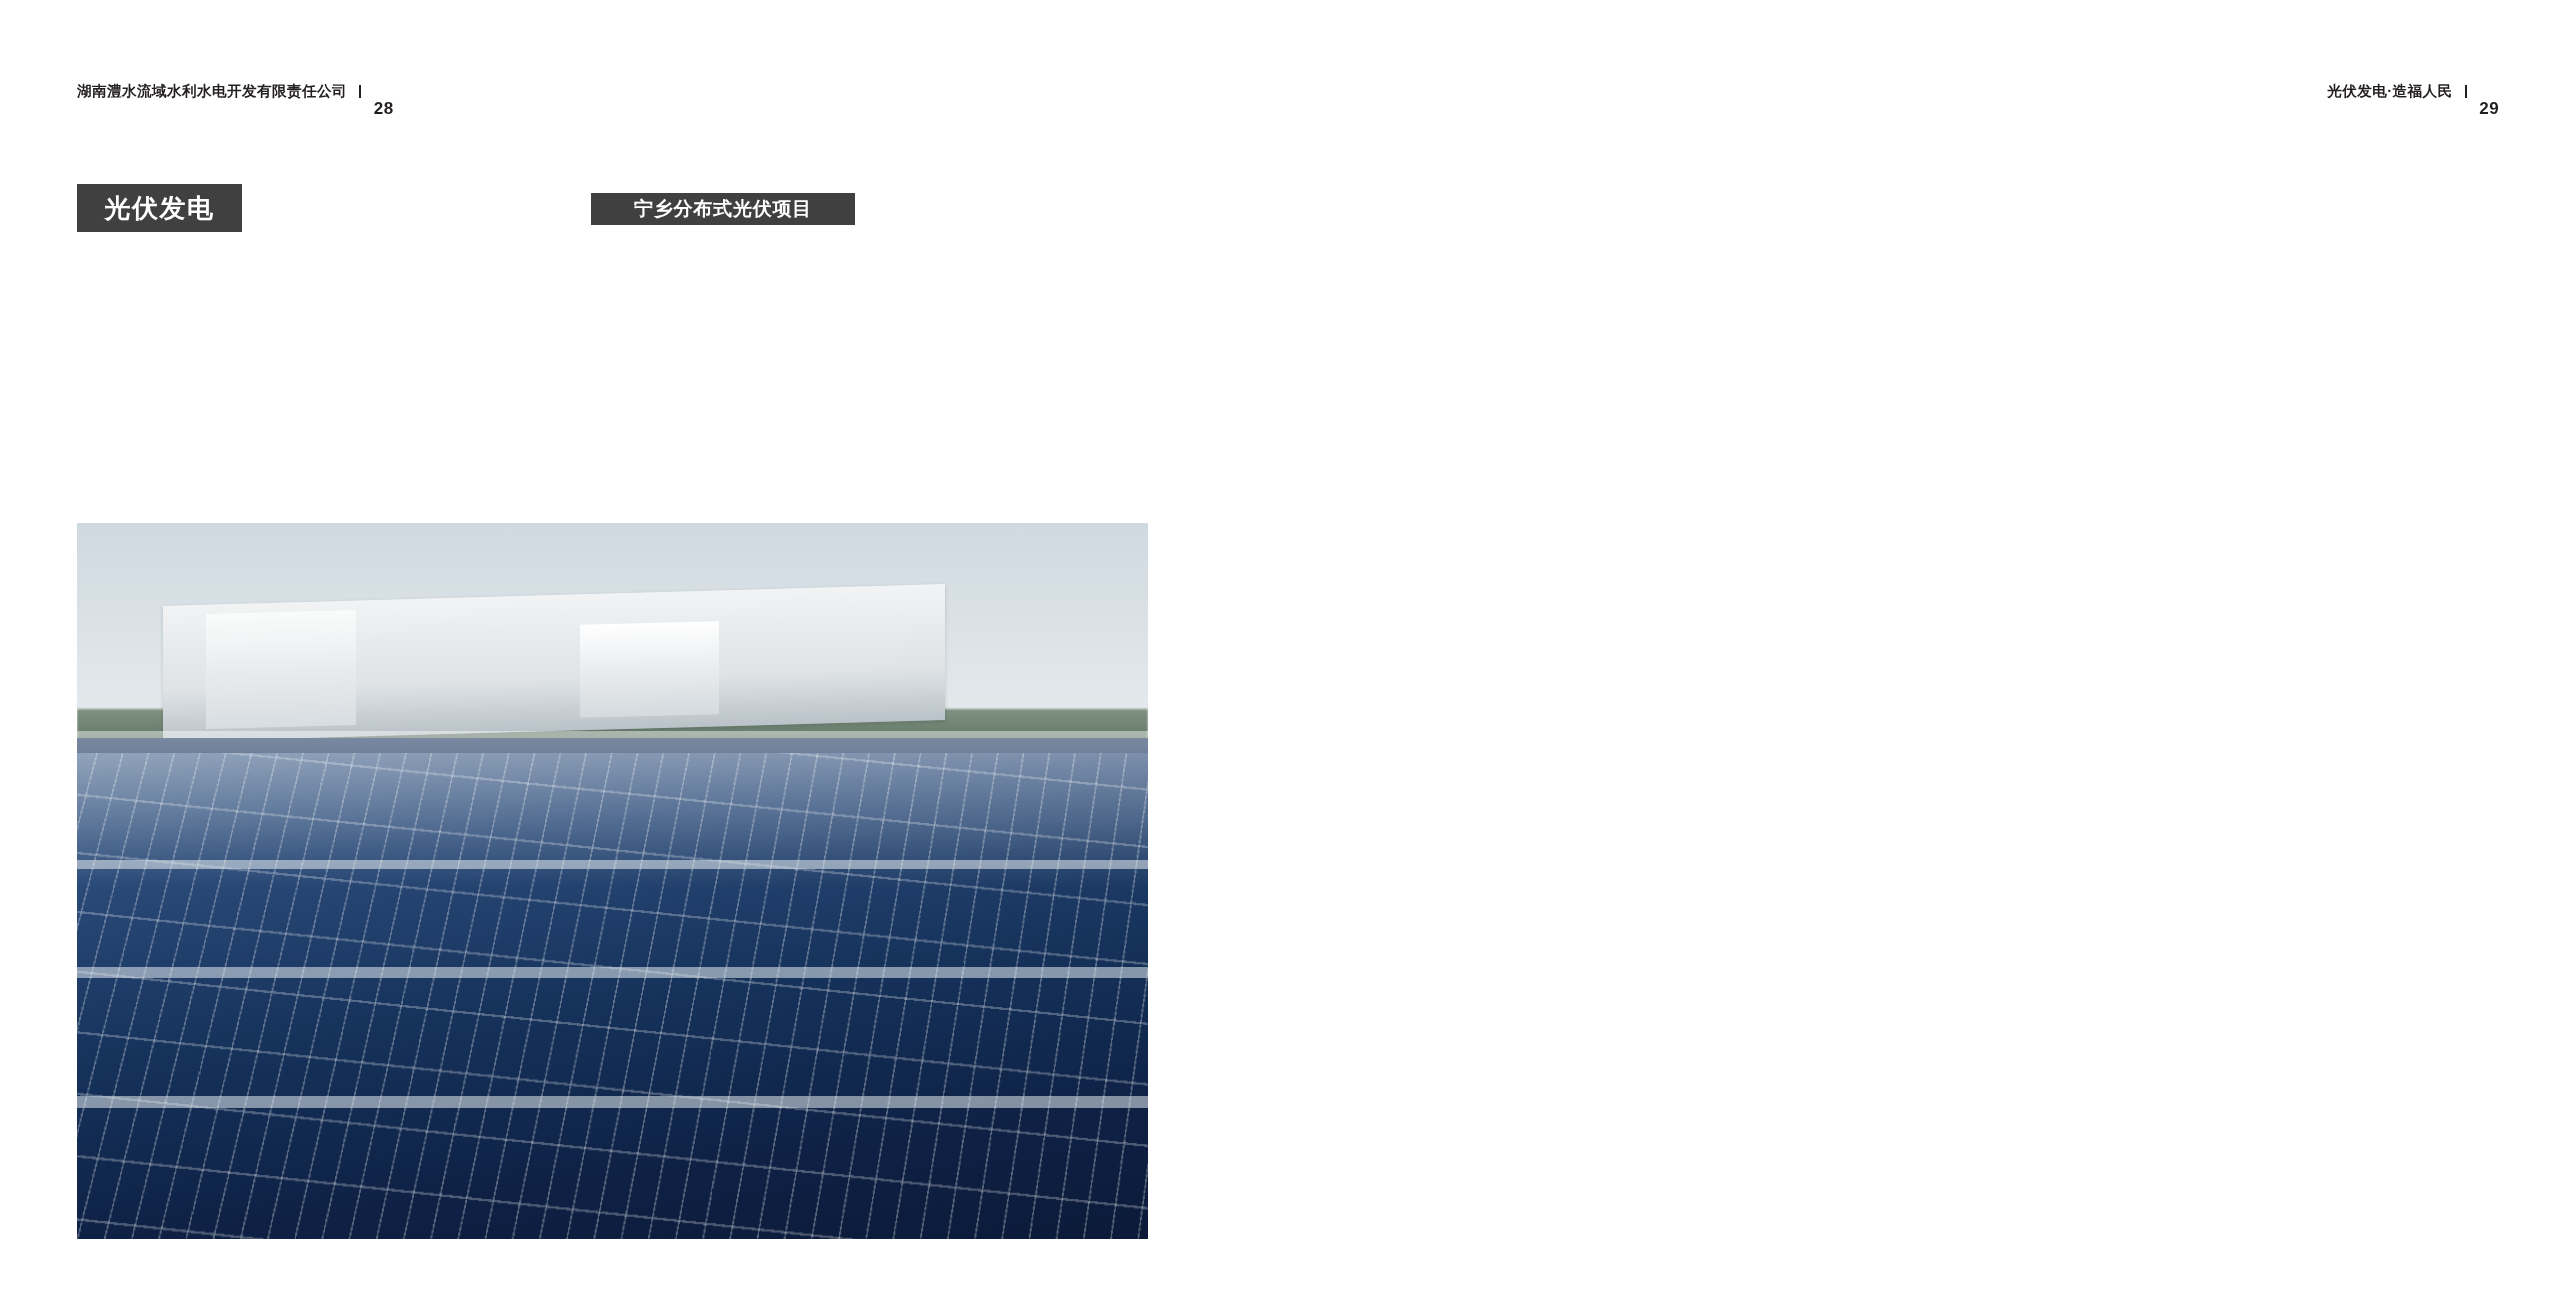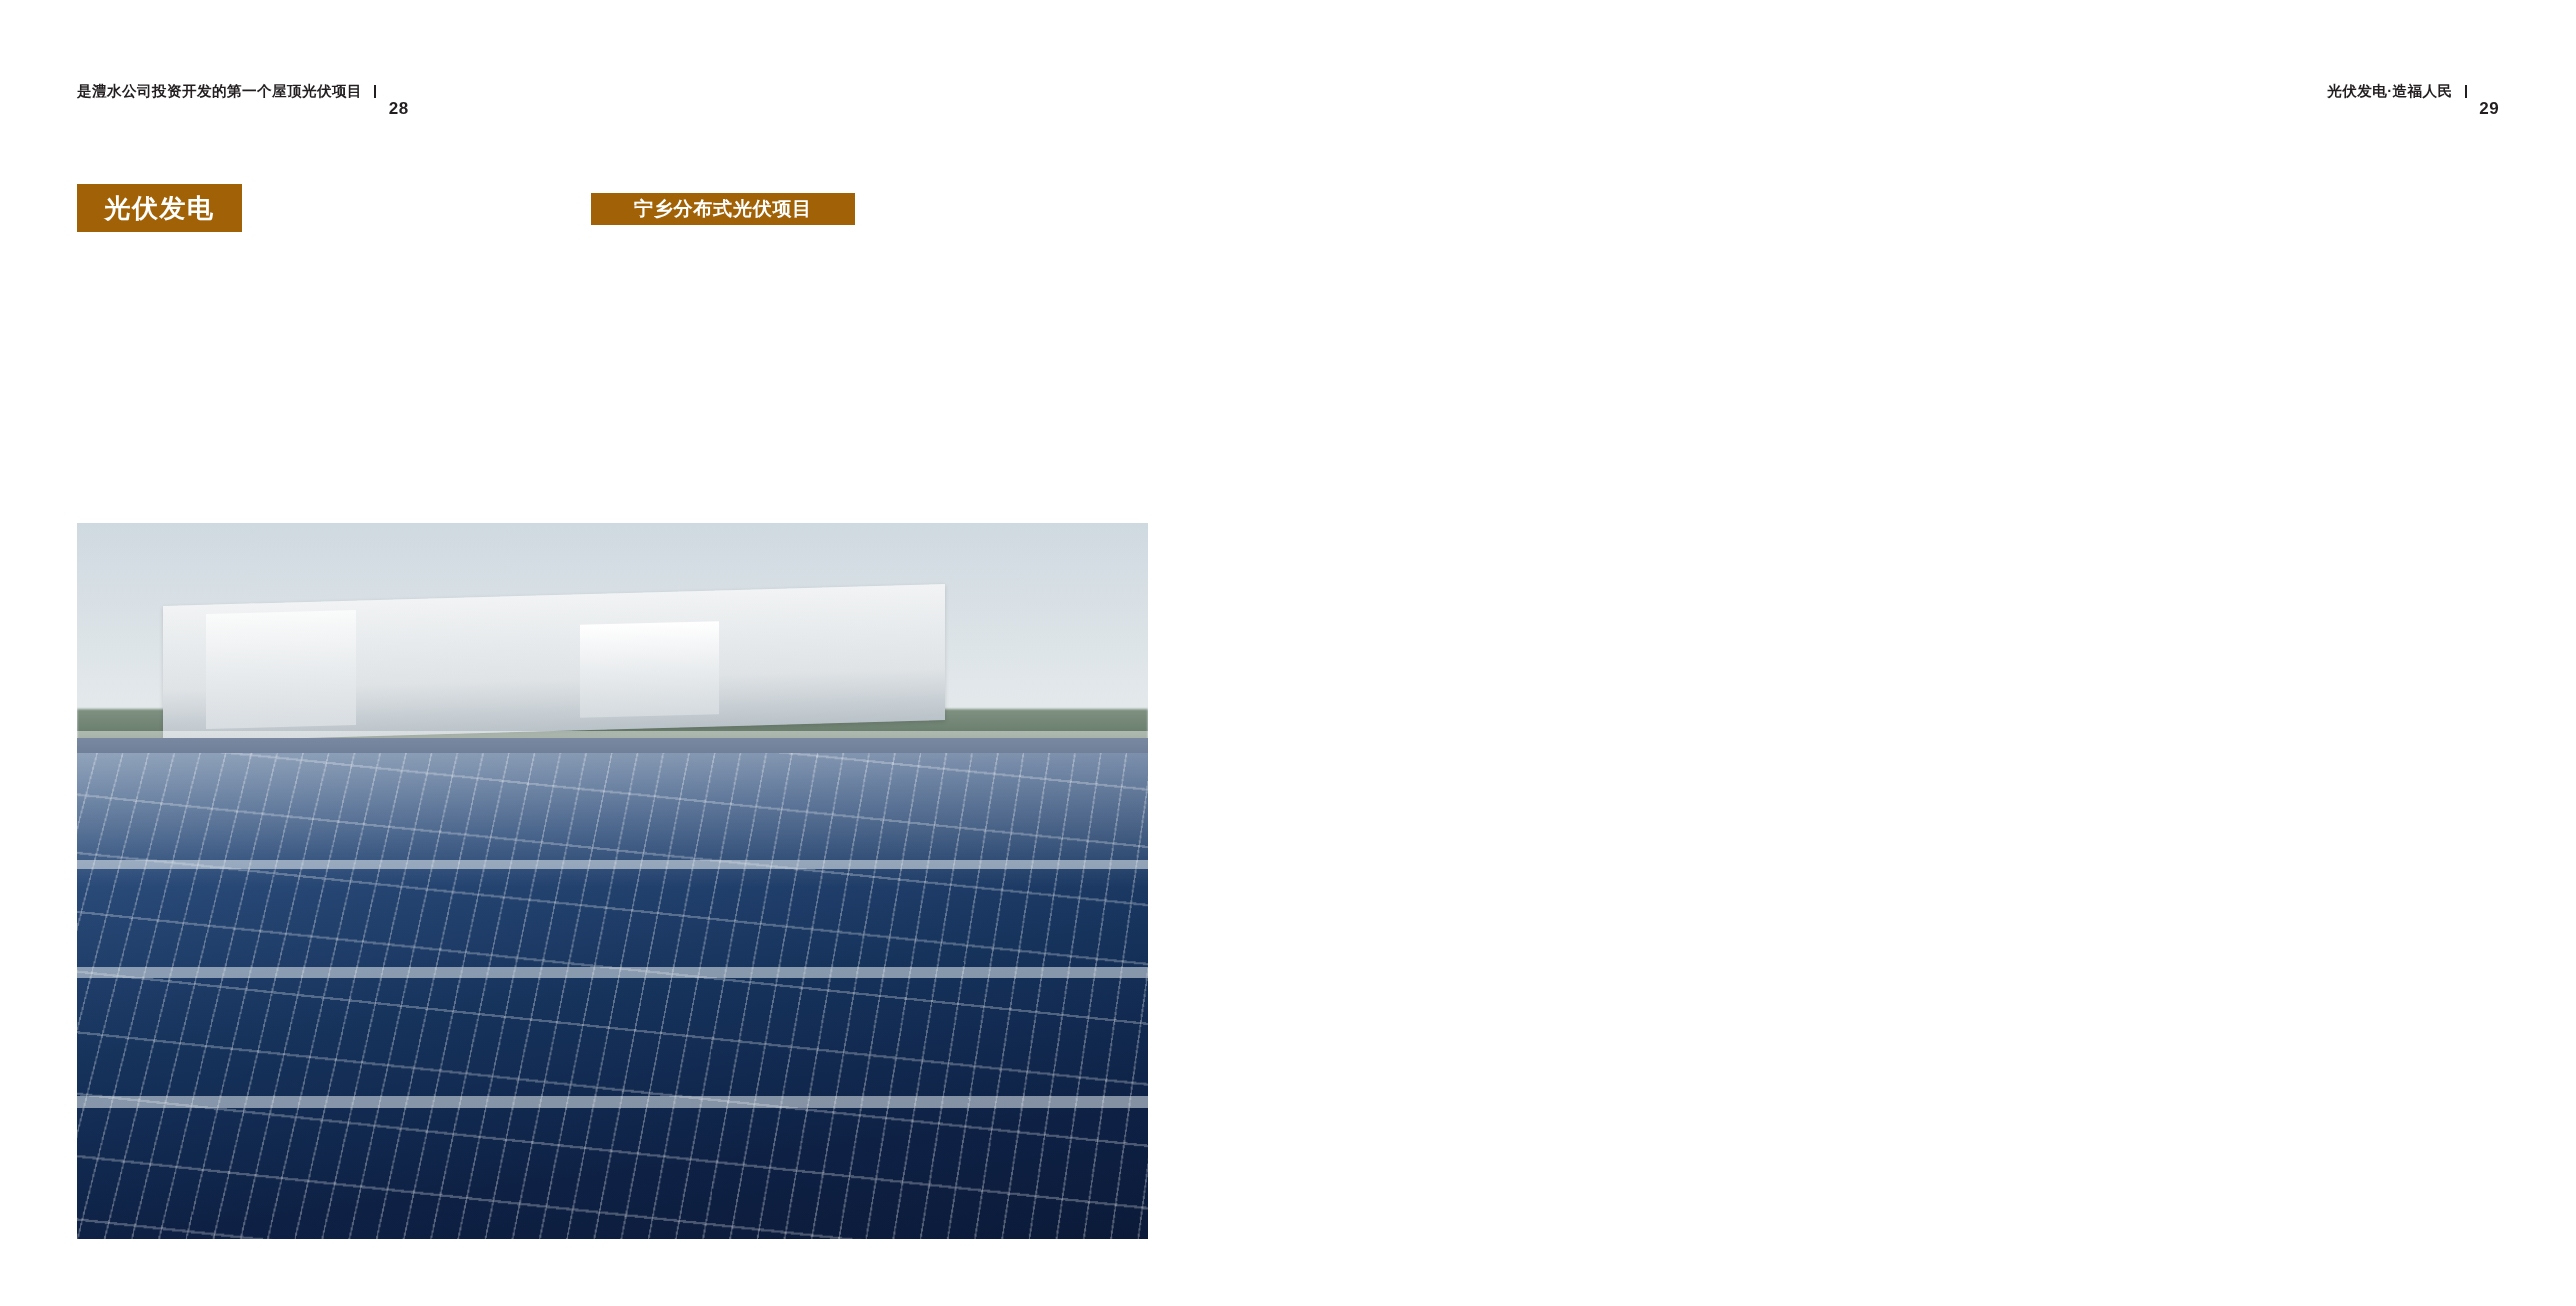--- a/index.html
+++ b/index.html
@@ -50,21 +50,21 @@
   }
   .runhead .pageno {
     font-size: 17px;
     font-weight: bold;
     margin-top: 36px;
   }
 
   
   .badge {
     position: absolute;
-    background: #a16207;
+    background: #404040;
     color: #ffffff;
     font-weight: bold;
     letter-spacing: 1.5px;
     display: flex;
     align-items: center;
     justify-content: center;
   }
   .badge-main {
     left: 77px;
     top: 184px;
@@ -193,21 +193,21 @@
   }
 </style>
 </head>
 <body>
 
 <div class="spread">
 
   <div class="page">
 
     <div class="runhead runhead-left">
-      <span>是澧水公司投资开发的第一个屋顶光伏项目</span>
+      <span>湖南澧水流域水利水电开发有限责任公司</span>
       <span class="sep"></span>
       <span class="pageno">28</span>
     </div>
 
     <div class="badge badge-main">
       <span>光伏发电</span>
     </div>
 
     <div class="badge badge-sub">
       <span>宁乡分布式光伏项目</span>

